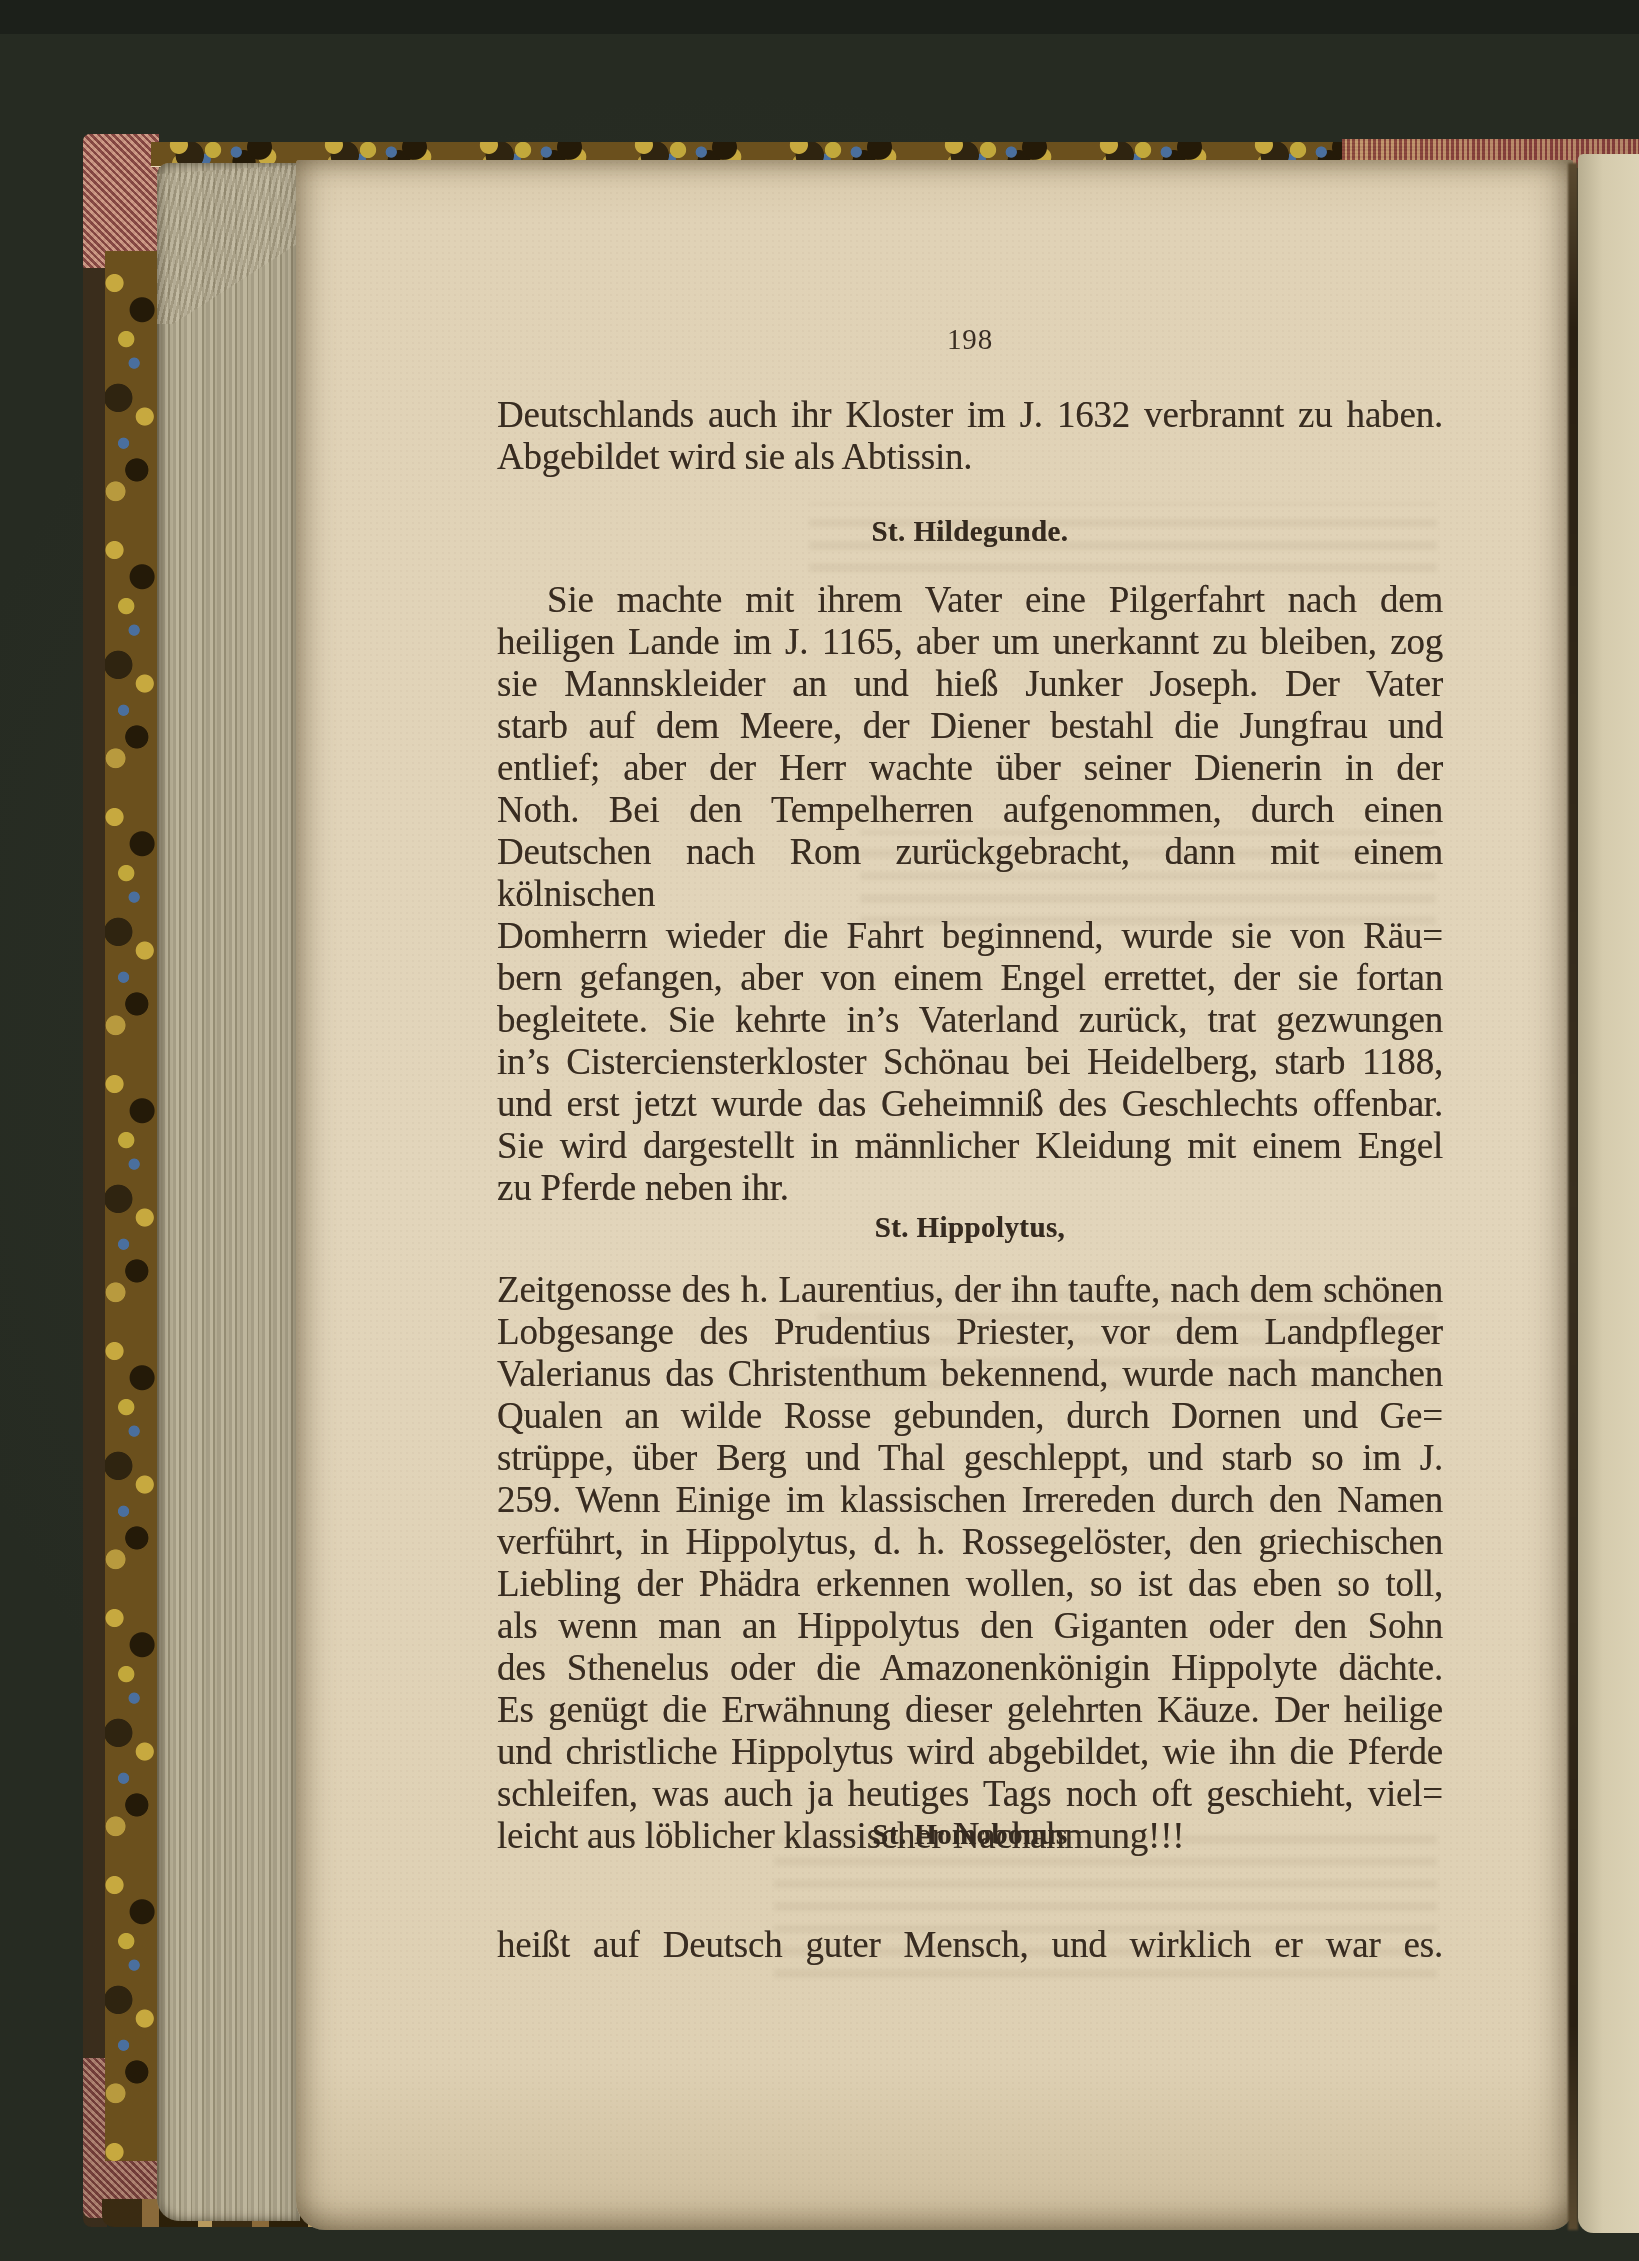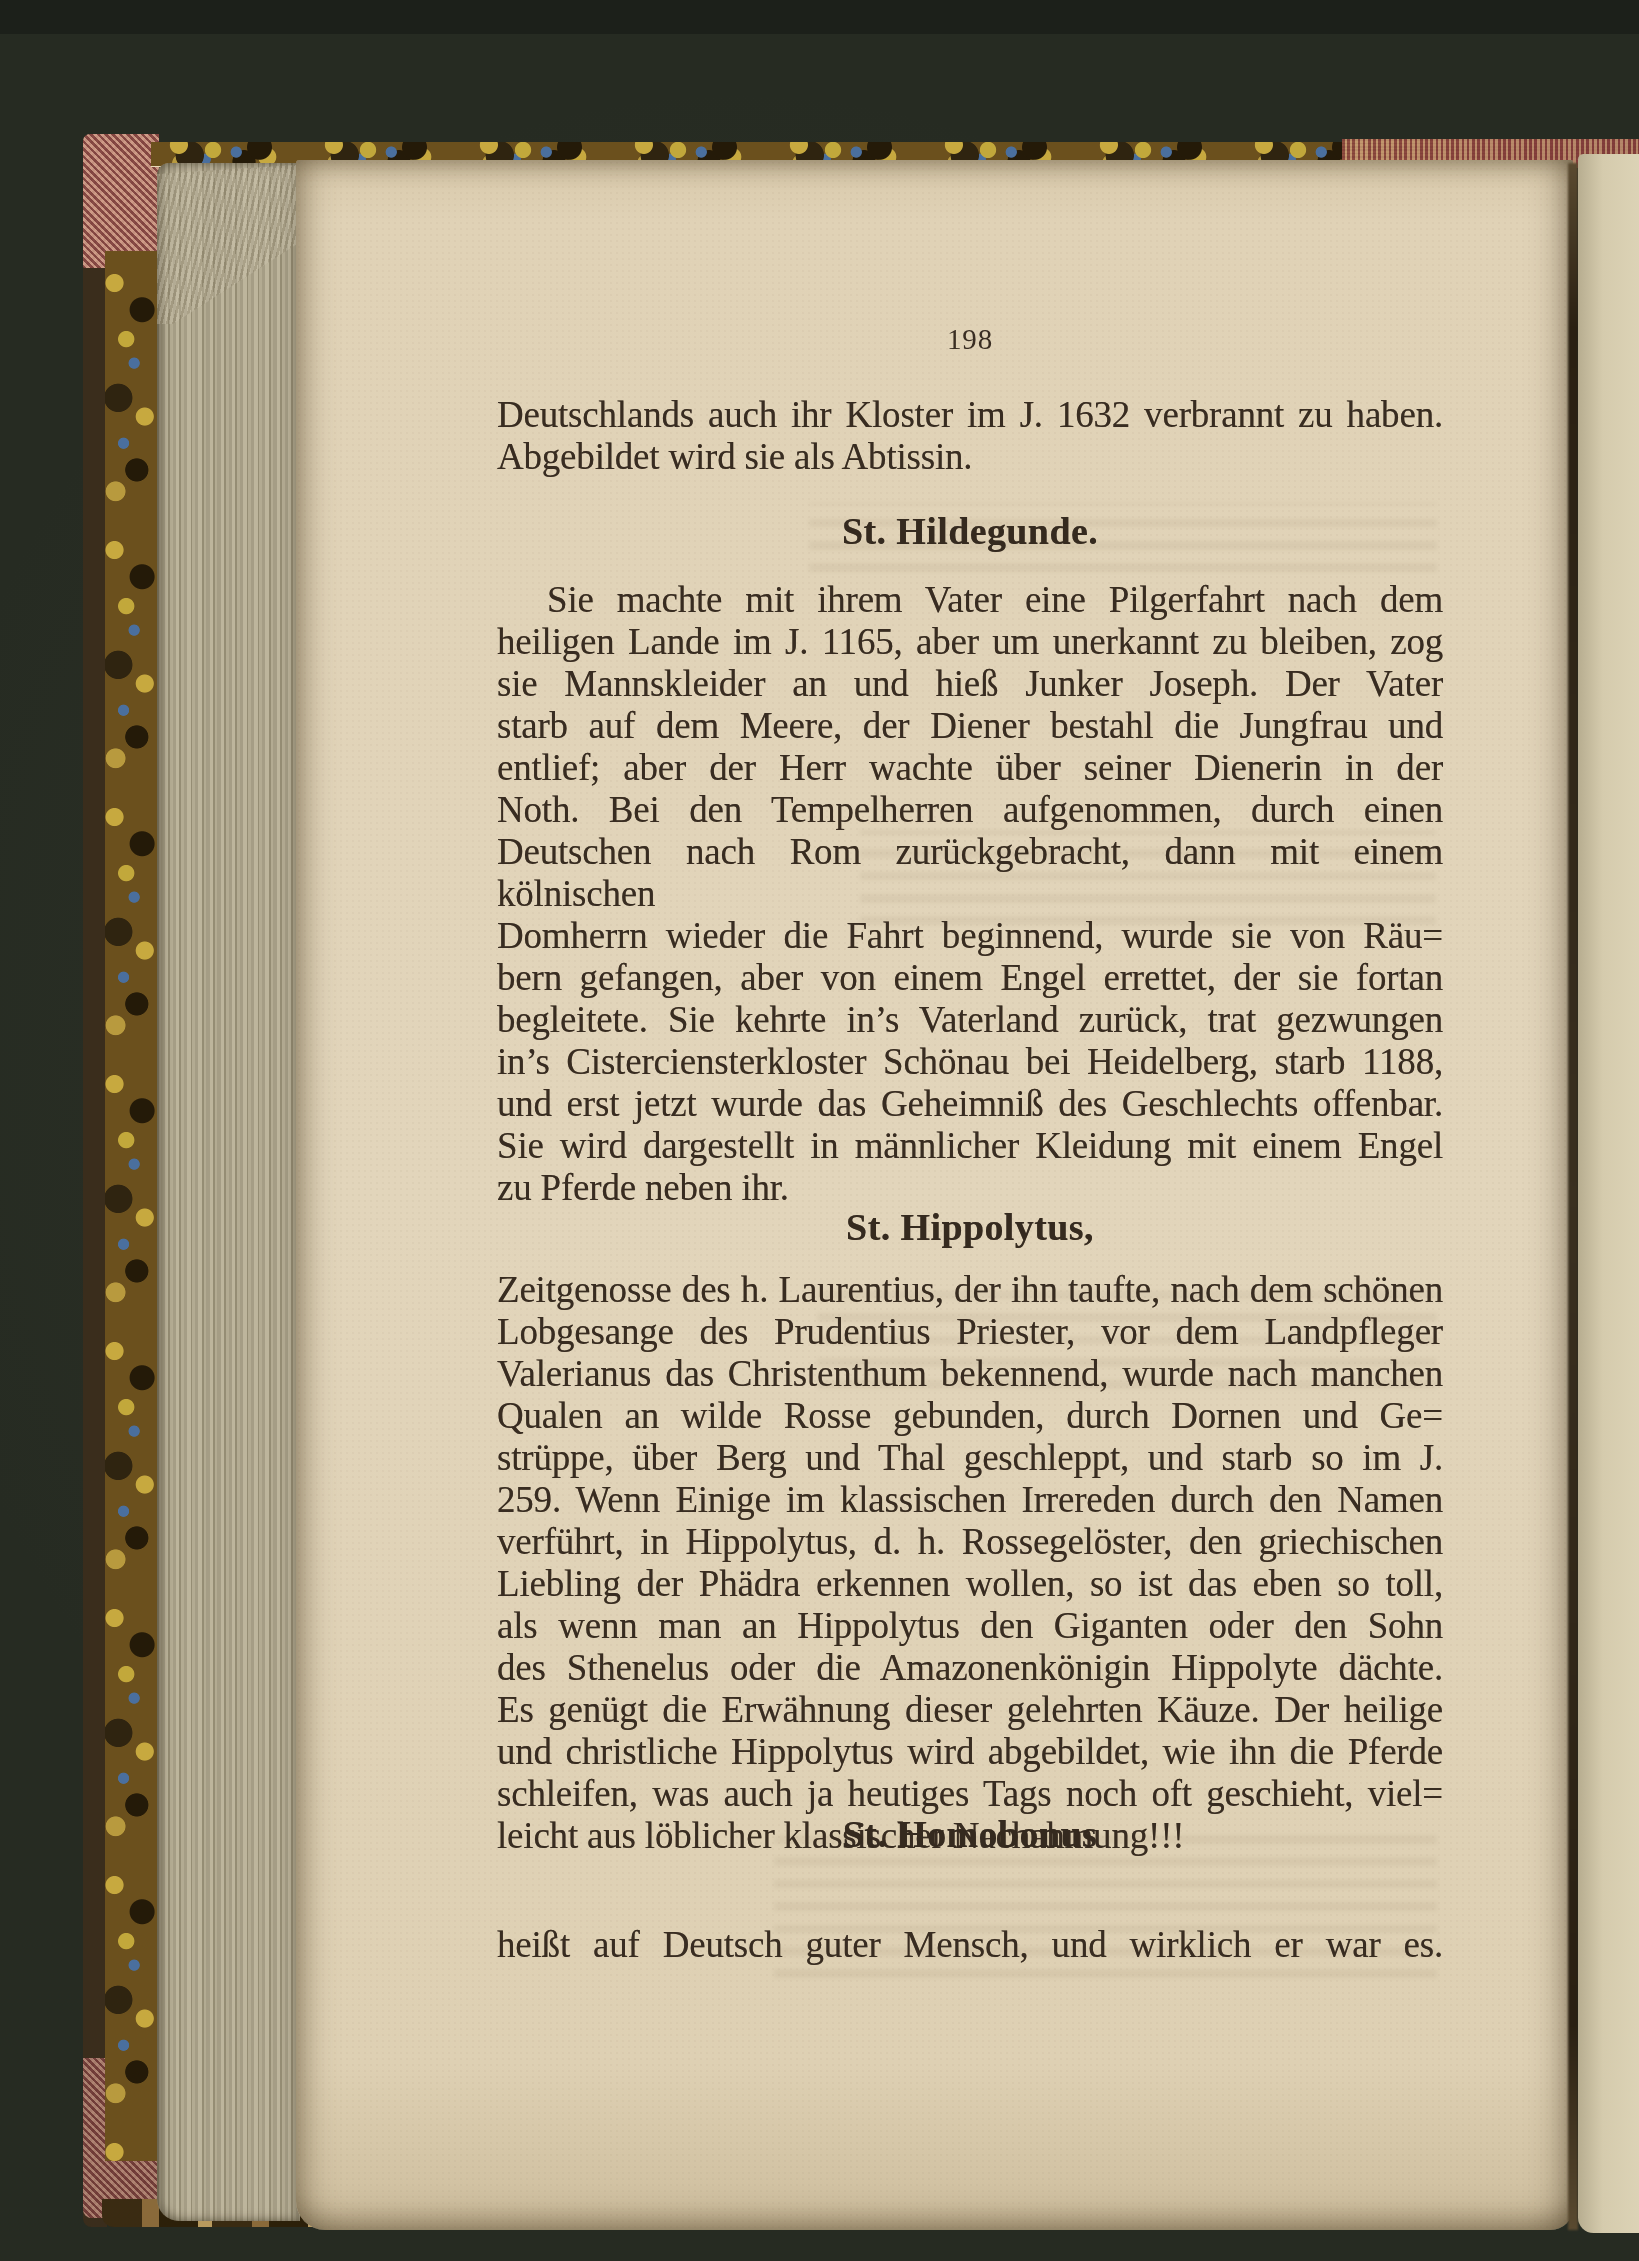--- a/index.html
+++ b/index.html
@@ -106,21 +106,21 @@
   .textcol{position:absolute;left:497px;width:946px;color:#382c21;}
   .textcol .line{font-size:37px;line-height:42px;letter-spacing:-0.2px;text-shadow:0 0 0.4px rgba(56,44,30,.55);}
   .textcol .line.just{text-align:justify;text-align-last:justify;}
   .para.indent .line:first-child{padding-left:50px;}
   .pgnum{
     position:absolute;left:497px;top:284px;width:946px;text-align:center;
     font-size:29px;line-height:42px;color:#3a2e23;letter-spacing:0.9px;
   }
   .heading{
     position:absolute;left:497px;width:946px;text-align:center;
-    font-size:38px;line-height:42px;font-weight:bold;color:#352a1f;
+    font-size:29px;line-height:42px;font-weight:bold;color:#352a1f;
     letter-spacing:0.4px;text-shadow:0 0 0.5px rgba(53,42,31,.6);
   }
   .p0{top:360px;} .h1{top:476px;} .p1{top:545px;}
   .h2{top:1172px;} .p2{top:1235px;} .h3{top:1779px;} .p3{top:1890px;}
 </style>
 </head>
 <body>
 
 <div id="stage">
 

